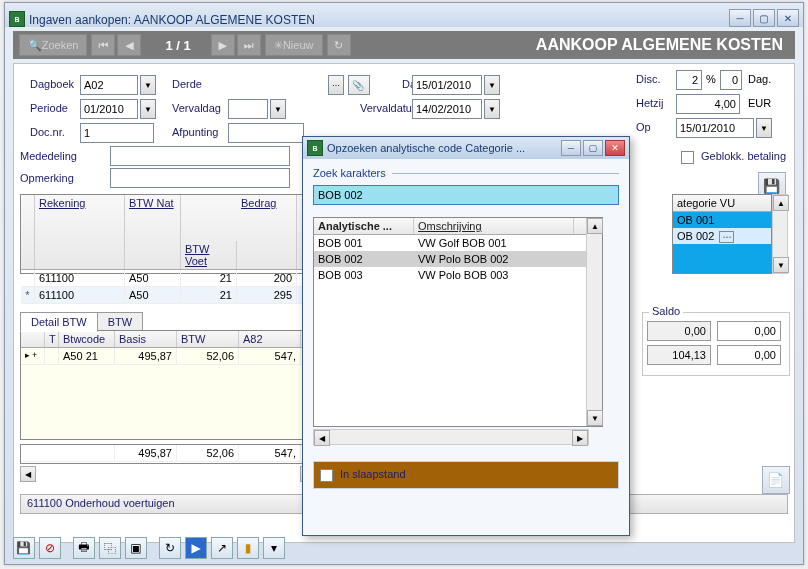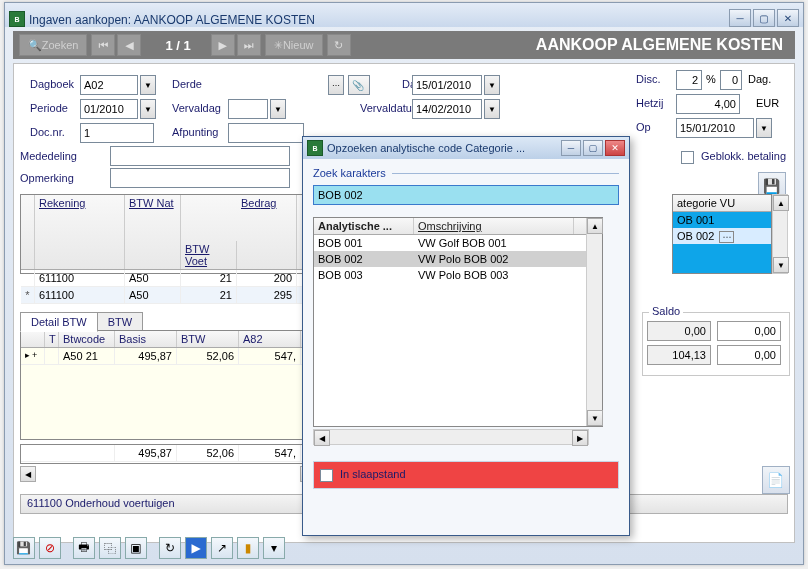--- a/index.html
+++ b/index.html
@@ -142,21 +142,21 @@
 
     <div style="position:absolute; right:8px; top:3px; width:150px; height:70px;">
       <span class="field-label" style="position:absolute;left:0;top:6px;">Disc.</span>
       <input class="field-input" style="position: absolute; left: 40px; top: 3px; width: 26px; text-align: right;" value="2">
       <span style="position:absolute;left:70px;top:6px;">%</span>
       <input class="field-input" style="position: absolute; left: 84px; top: 3px; width: 22px; text-align: right;" value="0">
       <span style="position:absolute;left:112px;top:6px;">Dag.</span>
 
       <span class="field-label" style="position:absolute;left:0;top:30px;">Hetzij</span>
       <input class="field-input" style="position: absolute; left: 40px; top: 27px; width: 64px; text-align: right;" value="4,00">
-      <span style="position:absolute;left:120px;top:30px;">EUR</span>
+      <span style="position:absolute;left:112px;top:30px;">EUR</span>
 
       <span class="field-label" style="position:absolute;left:0;top:54px;">Op</span>
       <input class="field-input" style="position: absolute; left: 40px; top: 51px; width: 78px;" value="15/01/2010">
       <div class="dd-btn" style="position:absolute;left:120px;top:51px;">▼</div>
     </div>
 
     <div style="position:absolute;left:6px;top:86px;">
       <span class="field-label" style="position:static;">Mededeling</span>
     </div>
     <input class="field-input" style="position: absolute; left: 96px; top: 82px; width: 180px;">
@@ -311,18 +311,18 @@
           <div class="sc-btn">▲</div>
           <div class="sc-btn">▼</div>
         </div>
       </div>
       <div class="hscroll">
         <div class="sc-btn">◀</div>
         <div class="sc-btn">▶</div>
       </div>
     </div>
 
-    <div style="margin-top:16px;border:1px solid #c8d4e4;padding:6px;background:#ef4444;">
+    <div style="margin-top:16px;border:1px solid #c8d4e4;padding:6px;background:#a16207;">
       <span class="checkbox"></span>
       <span style="margin-left:4px;color:#1a1a6a;">In slaapstand</span>
     </div>
   </div>
 </div>
 
 </body></html>

